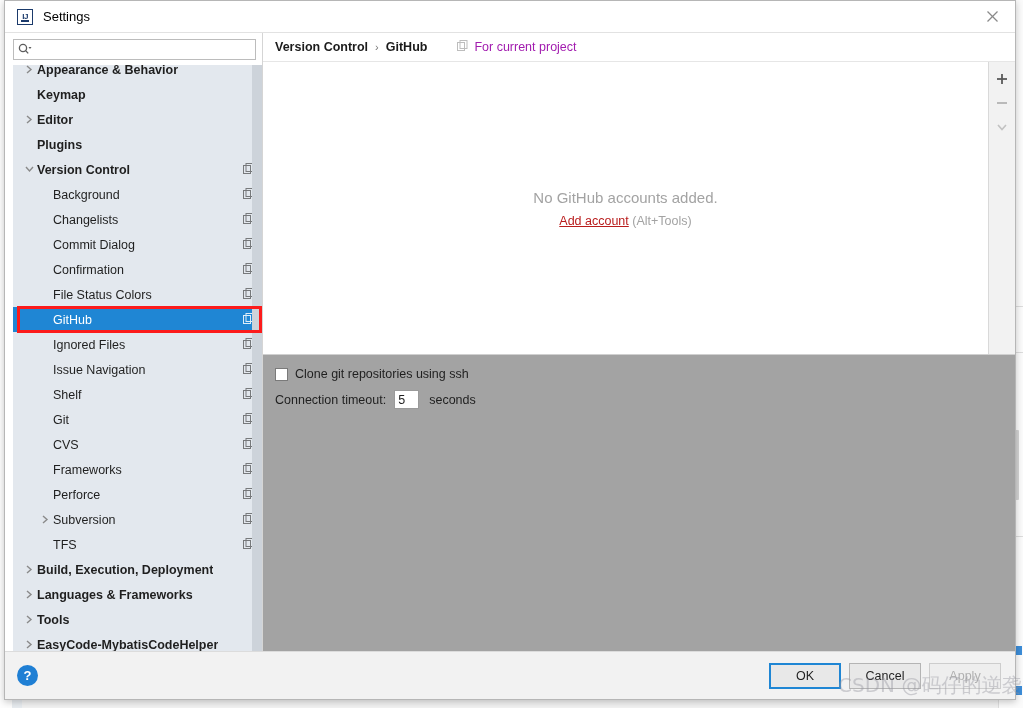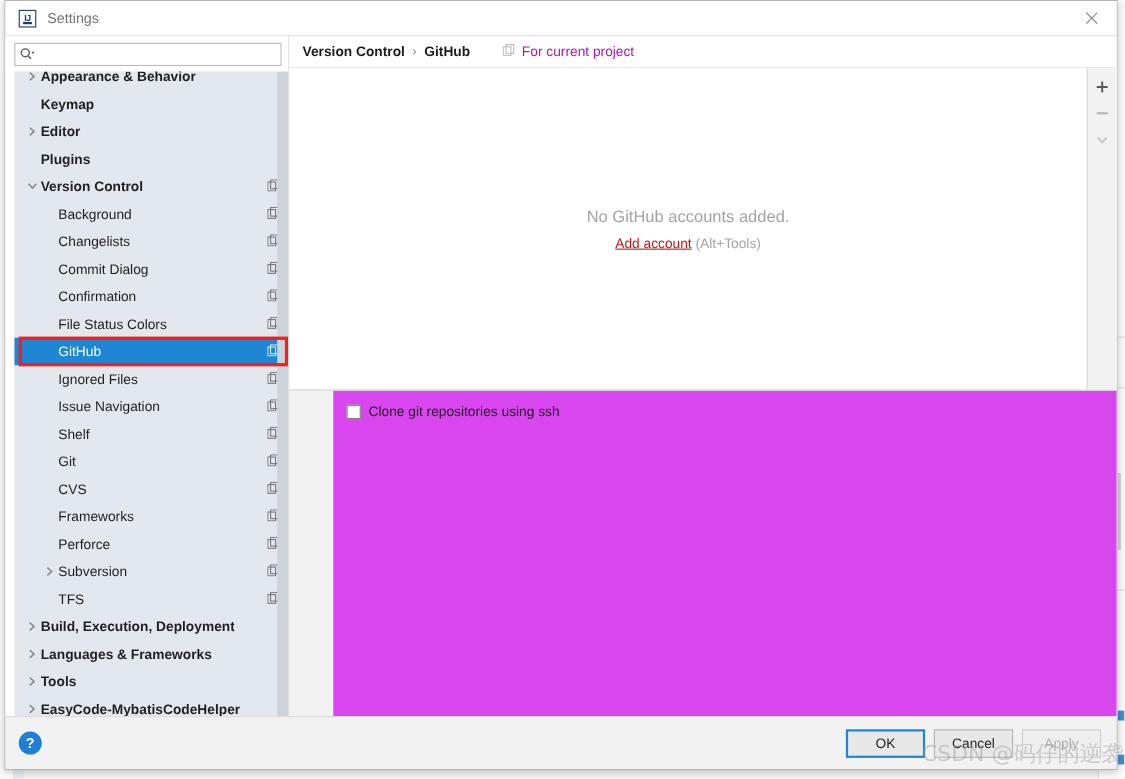--- a/index.html
+++ b/index.html
@@ -70,21 +70,21 @@
     display: flex; align-items: center; justify-content: center;
     font-size: 8px; font-weight: bold; color: #1b3a6b;
     font-family: "Liberation Sans", sans-serif;
     letter-spacing: -0.5px; box-sizing: border-box;
   }
   .ij-icon::after {
     content: ""; position: absolute; width: 8px; height: 1.5px;
     background: #1b3a6b; margin-top: 9px;
   }
   .title-text {
-    margin-left: 10px; font-size: 13px; color: #737373;
+    margin-left: 10px; font-size: 13px; color: #000000;
   }
   .close-btn {
     position: absolute; right: 0; top: 0;
     width: 45px; height: 31px;
     display: flex; align-items: center; justify-content: center;
     cursor: default;
   }
   .close-btn svg { display: block; }
 
   
@@ -199,21 +199,21 @@
     display: flex; flex-direction: column; align-items: center;
     padding-top: 5px;
   }
   .tb-btn {
     width: 24px; height: 24px;
     display: flex; align-items: center; justify-content: center;
     cursor: default;
   }
 
   .options-area {
-    flex: 1; background: #d946ef; padding: 12px 0 0 12px; margin-left: 40px;
+    flex: 1; background: #a3a3a3; padding: 12px 0 0 12px;
   }
   .opt-row { display: flex; align-items: center; margin-bottom: 9px; font-size: 12.5px; color: #1f1f1f; }
   .cbx {
     width: 13px; height: 13px; border: 1px solid #7a7a7a;
     background: #ffffff; box-sizing: border-box; margin-right: 7px;
   }
   .timeout-input {
     width: 25px; height: 19px; border: 1px solid #9a9a9a; background: #ffffff;
     font-size: 12.5px; text-align: left; padding: 0 3px;
     font-family: "Liberation Sans", sans-serif; color: #1f1f1f;
@@ -554,20 +554,25 @@
               </svg>
             </div>
           </div>
         </div>
 
         <div class="options-area">
           <div class="opt-row">
             <span class="cbx"></span>
             <span>Clone git repositories using ssh</span>
           </div>
+          <div class="opt-row">
+            <span>Connection timeout:</span>
+            <input class="timeout-input" type="text" value="5" style="">
+            <span>seconds</span>
+          </div>
         </div>
 
       </div>
     </div>
 
     <div class="footer">
       <div class="help-btn">?</div>
       <div class="footer-right">
         <div class="btn primary">OK</div>
         <div class="btn">Cancel</div>

